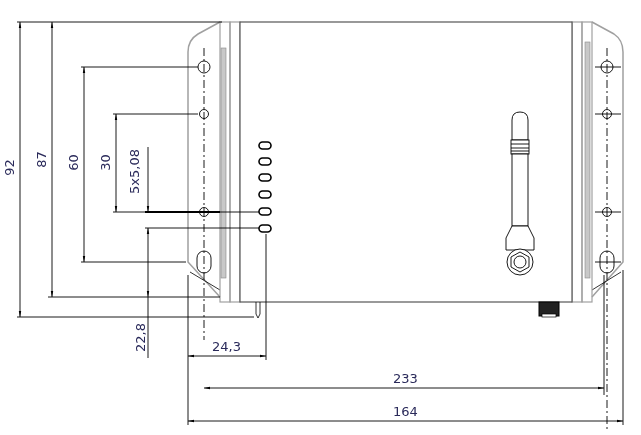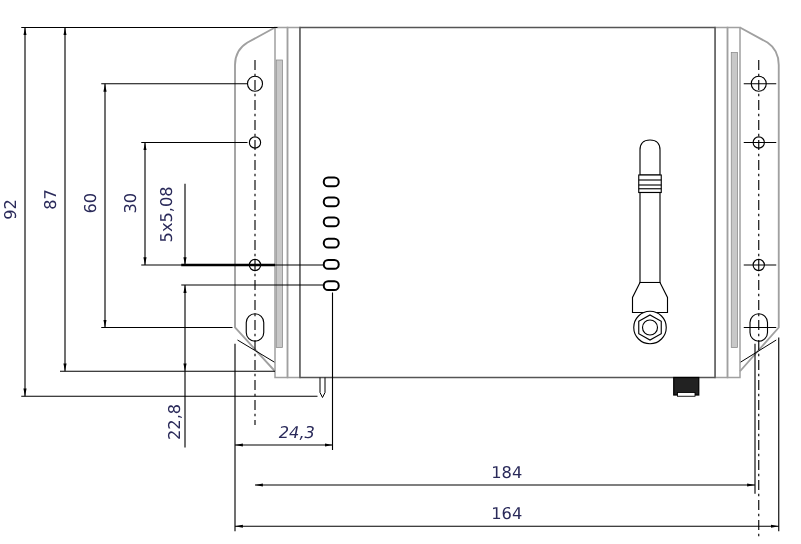--- a/index.html
+++ b/index.html
@@ -120,15 +120,15 @@
     <line x1="188" y1="421" x2="623" y2="421" marker-start="url(#arr)" marker-end="url(#arr)"></line>
   </g>
 </svg>
 
 <div class="dimtxt rot" style="left:1px;top:160px;">92</div>
 <div class="dimtxt rot" style="left:33px;top:152px;">87</div>
 <div class="dimtxt rot" style="left:65px;top:155px;">60</div>
 <div class="dimtxt rot" style="left:97px;top:155px;">30</div>
 <div class="dimtxt rot" style="left:112px;top:164px;">5x5,08</div>
 <div class="dimtxt rot" style="left:126px;top:330px;">22,8</div>
-<div class="dimtxt" style="left:223px;top:339px;font-style:italic;">24,3</div>
-<div class="dimtxt" style="left:393px;top:371px;">184</div>
+<div class="dimtxt" style="left:212px;top:339px;">24,3</div>
+<div class="dimtxt" style="left:393px;top:371px;">233</div>
 <div class="dimtxt" style="left:393px;top:404px;">164</div>
 
 </body></html>

